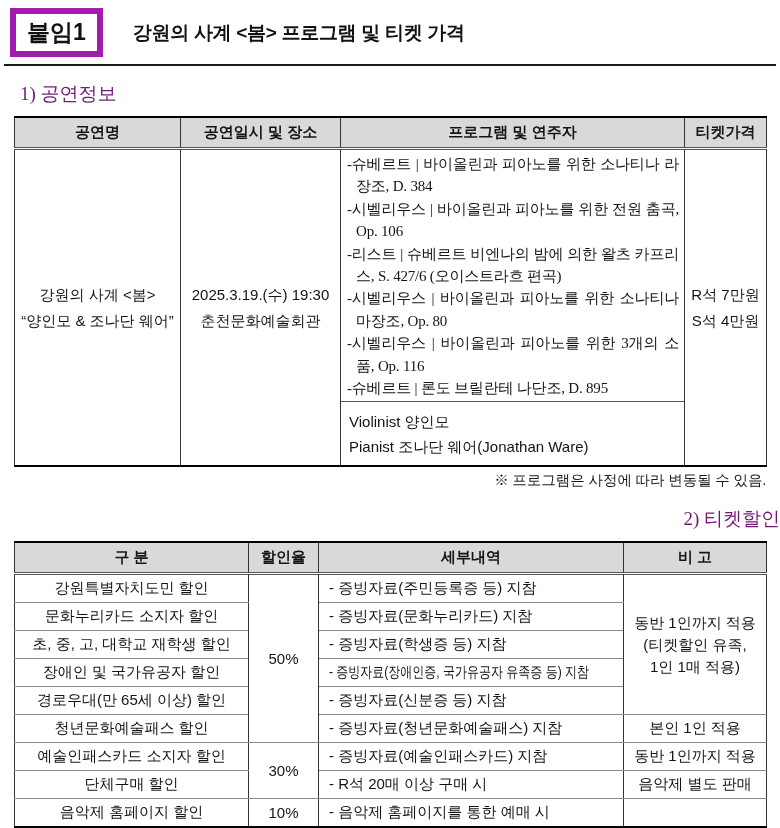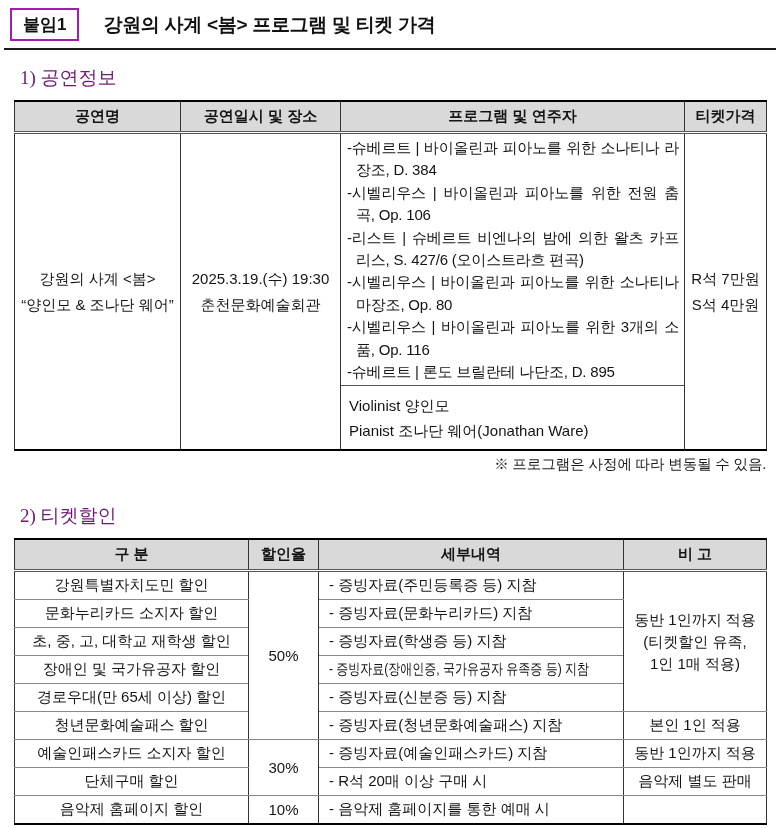--- a/index.html
+++ b/index.html
@@ -1,50 +1,50 @@
 <!DOCTYPE html>
 <html><head>
 <meta charset="utf-8">
 <style>
   html,body{margin:0;padding:0;background:#fff;}
   .doc{position:relative;width:780px;height:828px;background:#fff;overflow:hidden;
        font-family:"Liberation Sans","DejaVu Sans",sans-serif;color:#111;}
   
   .header-row{display:flex;align-items:stretch;margin:8px 4px 0 10px;}
-  .badge{border:2px solid #a21caf;padding:3px 11px;font-size:17px;font-weight:bold;
+  .badge{border:6px solid #a21caf;padding:3px 11px;font-size:23px;font-weight:bold;
          display:flex;align-items:center;}
-  .doc-title{font-size:19px;font-weight:bold;margin-left:24px;display:flex;align-items:center;
+  .doc-title{font-size:19px;font-weight:bold;margin-left:30px;display:flex;align-items:center;
              letter-spacing:-0.3px;}
   .title-rule{border:none;border-top:2.5px solid #1a1a1a;margin:7px 4px 0 4px;}
   
   .sec-heading{font-family:"Liberation Serif","DejaVu Serif",serif;font-size:19px;
                margin:15px 0 0 20px;color:#701a75;}
   
   table{border-collapse:collapse;table-layout:fixed;margin-left:14px;width:752px;}
   th,td{font-size:15px;color:#141414;overflow:hidden;}
   th{background:#d9d9d9;font-weight:bold;height:29px;text-align:center;
      border-left:1px solid #333;border-right:1px solid #333;
      border-bottom:3px double #555;padding:0;}
   .tbl{border-left:1.5px solid #333;border-right:1.5px solid #333;
        border-top:2.5px solid #000;border-bottom:2.5px solid #000;margin-top:9px;padding-left:11px;}
   
   .t1 td{border-left:1px solid #333;border-right:1px solid #333;vertical-align:middle;
          text-align:center;line-height:26px;padding:0;}
   .t1 .prog-cell{vertical-align:top;text-align:left;line-height:normal;}
-  .prog-list{padding:3px 5px 2px 6px;border-bottom:1px solid #555;}
+  .prog-list{padding:3px 5px 2px 6px;border-bottom:1px solid #555;font-family:Liberation Serif, serif;}
   .prog-item{line-height:22.4px;text-align:justify;word-break:break-all;
              padding-left:9px;text-indent:-9px;letter-spacing:-0.2px;}
   .performers{padding:7px 6px 6px 8px;}
   .performers div{line-height:25px;}
   .bold{font-weight:normal;}
   
   .note{width:752px;margin:4px 0 2px 14px;text-align:right;
         font-family:"Liberation Serif","DejaVu Serif",serif;font-size:14.5px;color:#1a1a1a;}
   
-  .sec2{margin-top:29px;}
+  .sec2{margin-top:16px;text-align:right;}
   .t2 td{height:27px;text-align:center;vertical-align:middle;
          border-left:1px solid #333;border-right:1px solid #333;
          border-top:1px solid #888;border-bottom:1px solid #888;padding:0 2px;}
   .t2 td.detail{text-align:left;padding-left:10px;}
   .t2 td.remark-merged div{line-height:22px;}
   .squeeze{display:inline-block;transform:scaleX(0.8);transform-origin:0 50%;white-space:nowrap;}
 </style>
 </head>
 <body>
 

